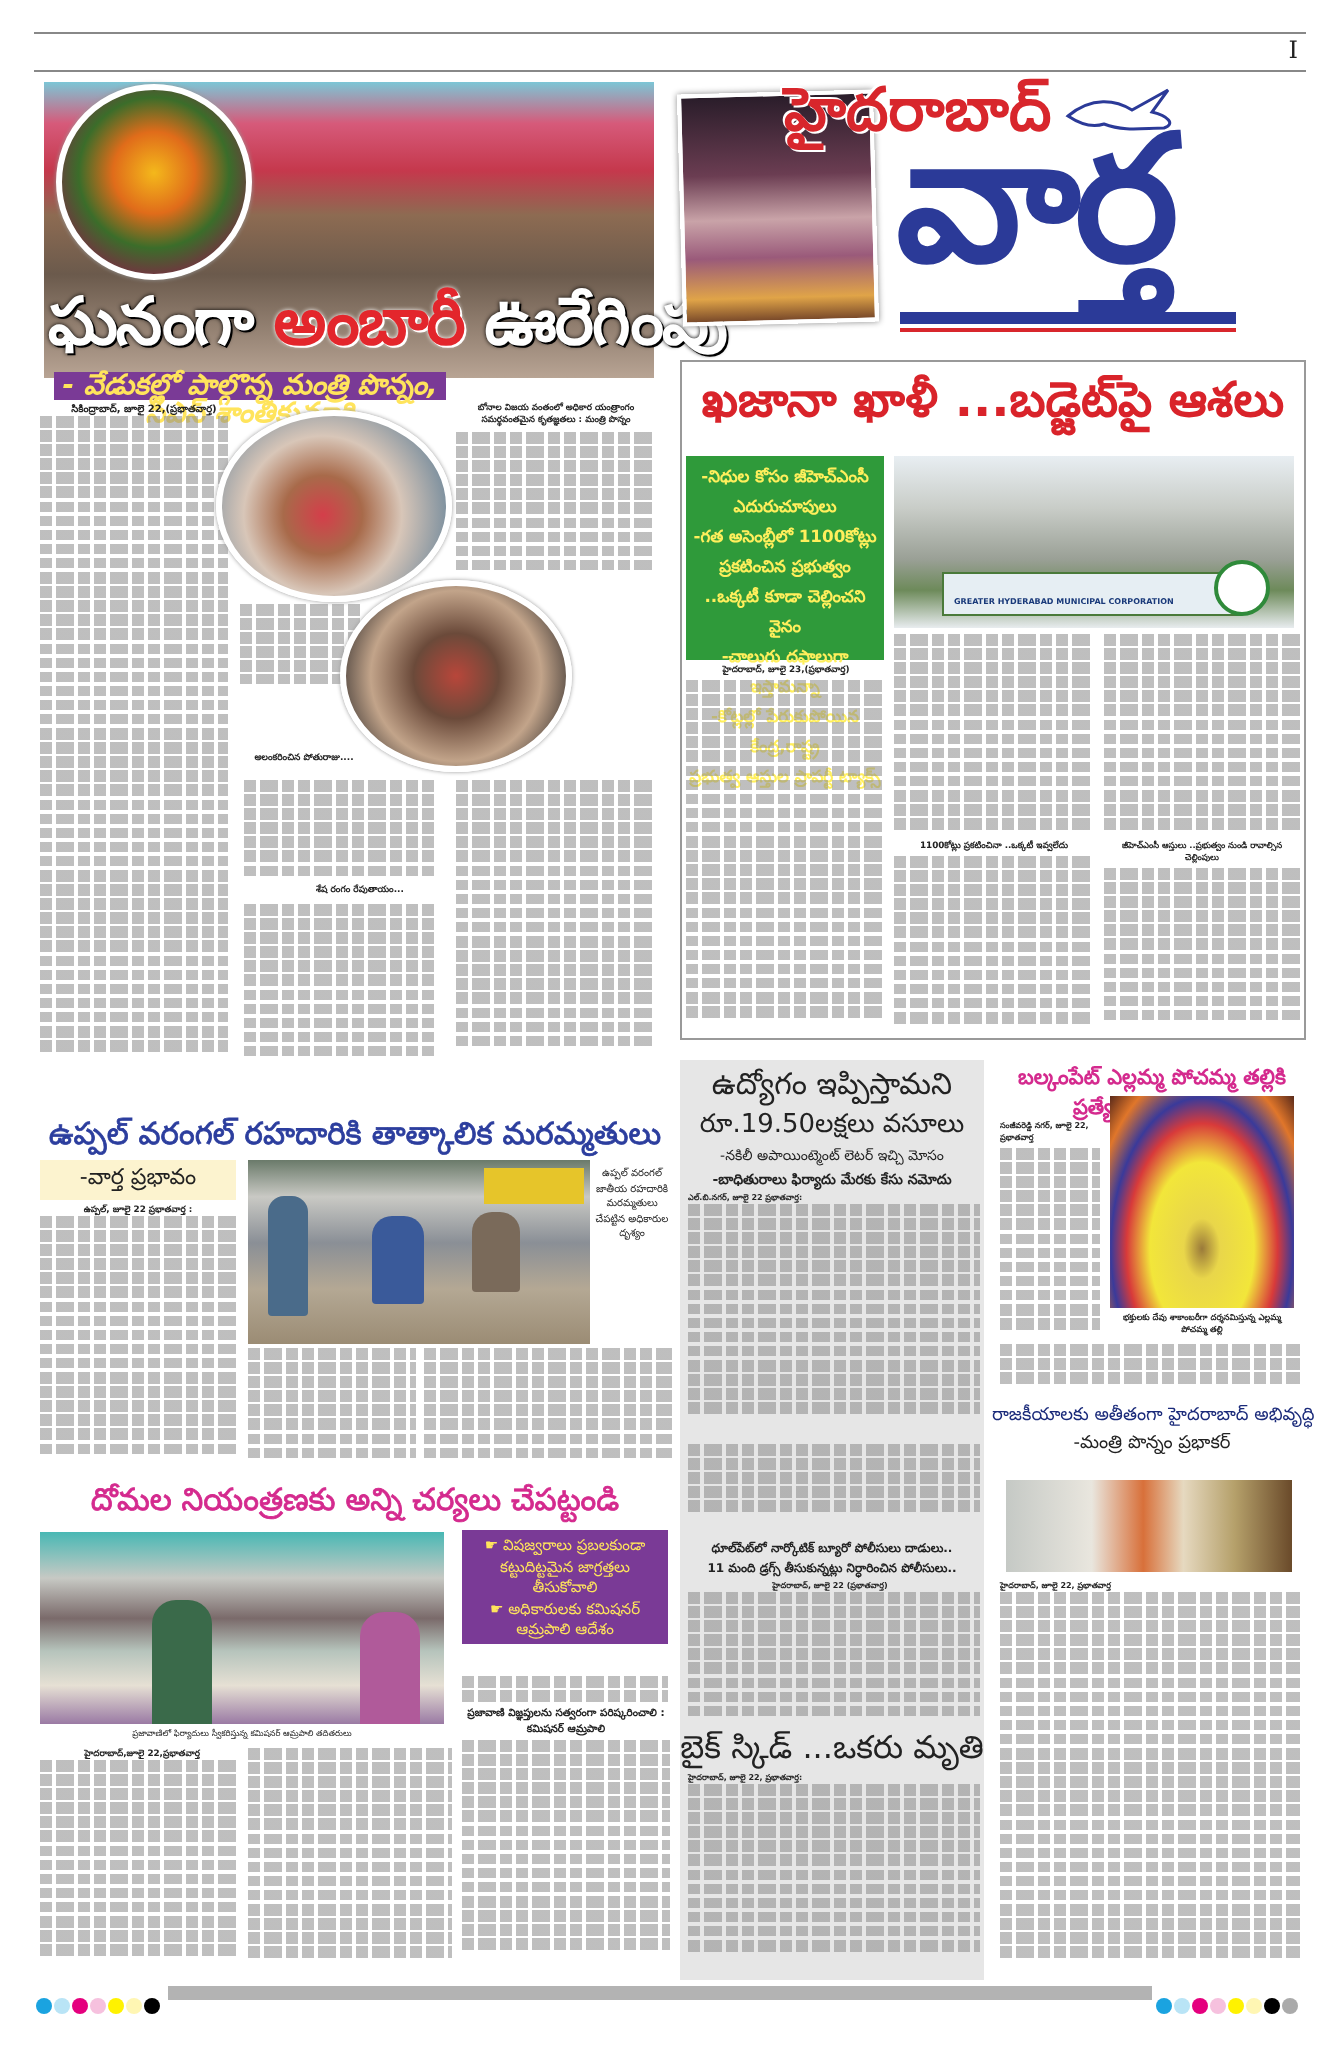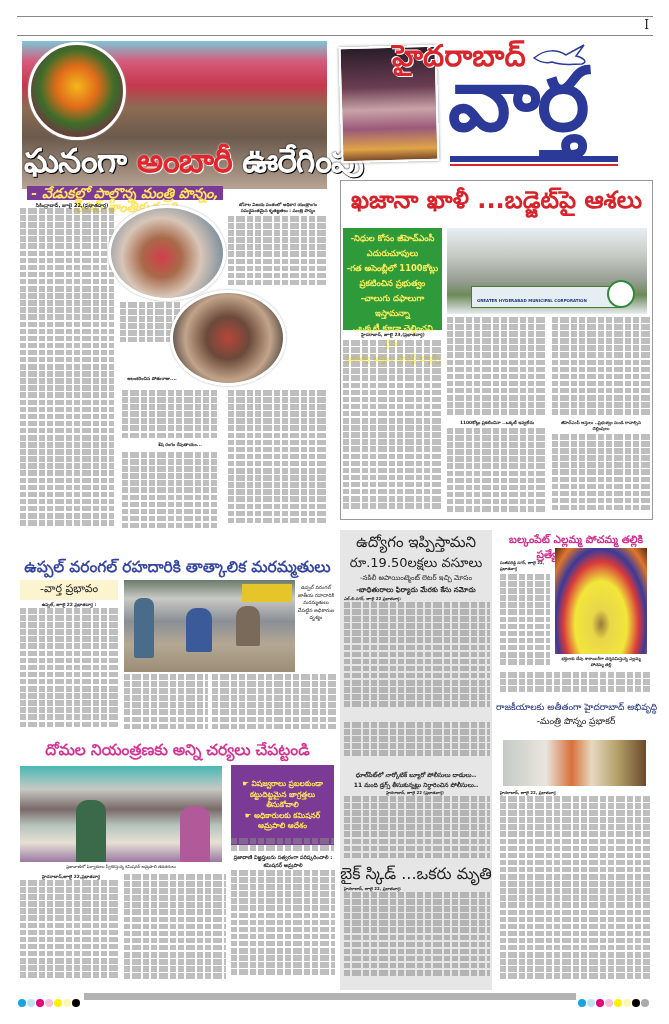--- a/index.html
+++ b/index.html
@@ -162,22 +162,23 @@
 <div class="abs" style="left:450px;top:156px;width:168px;height:6px;background:#2b3a98;"></div>
 <div class="abs" style="left:450px;top:164px;width:168px;height:2px;background:#d8262c;"></div>
 
 <div class="abs" style="left:340px;top:180px;width:313px;height:340px;border:1px solid #999;"></div>
 <div class="abs headline" style="left:342px;top:186px;width:309px;font-size:24px;color:#d9232a;">ఖజానా ఖాళీ ...బడ్జెట్‌పై ఆశలు</div>
 <div class="abs green-box" style="left:343px;top:228px;width:99px;height:102px;">
   <div>-నిధుల కోసం జీహెచ్ఎంసీ</div>
   <div>ఎదురుచూపులు</div>
   <div>-గత అసెంబ్లీలో 1100కోట్లు</div>
   <div>ప్రకటించిన ప్రభుత్వం</div>
+  <div>..ఒక్కటీ కూడా చెల్లించని వైనం</div>
   <div>-చాలుగు దఫాలుగా ఇస్తామన్నా</div>
-  <div>..ఒక్కటీ కూడా చెల్లించని వైనం</div>
+  <div>-కోట్లల్లో పేరుకుపోయిన కేంద్ర,రాష్ట్ర</div>
   <div>ప్రభుత్వ ఆస్తుల ప్రాపర్టీ ట్యాక్స్</div>
 </div>
 <div class="abs" style="left:447px;top:228px;width:200px;height:86px;background:linear-gradient(180deg,#e8eef2 0,#c9cdc8 30%,#9aa096 60%,#6d8a5a 78%,#e8ecef 100%);">
   <div style="position:absolute;left:24px;top:58px;width:150px;height:22px;background:#e6eef3;border:1px solid #4a7a3a;"></div>
   <div style="position:absolute;left:30px;top:70px;font-size:4px;font-weight:bold;color:#1a3a7a;white-space:nowrap;">GREATER HYDERABAD MUNICIPAL CORPORATION</div>
   <div style="position:absolute;left:160px;top:52px;width:28px;height:28px;border-radius:50%;border:2px solid #2f8a3a;background:#fff;"></div>
 </div>
 <div class="abs bold-sub" style="left:344px;top:332px;width:98px;font-size:4.4px;">హైదరాబాద్, జూలై 23,(ప్రభాతవార్త)</div>
 <div class="abs txt" style="left:343px;top:340px;width:100px;height:176px;">
     <span></span>
@@ -400,21 +401,21 @@
     <span></span>
     <span></span>
   </div>
 
 <div class="abs headline" style="left:20px;top:741px;width:315px;font-size:15.5px;font-weight:normal;color:#d42a8e;-webkit-text-stroke:.4px #d42a8e;">దోమల నియంత్రణకు అన్ని చర్యలు చేపట్టండి</div>
 <div class="abs" style="left:20px;top:766px;width:202px;height:96px;background:linear-gradient(180deg,#48b8b4 0,#c7c9c4 24%,#7a6a6a 45%,#b6c4bc 62%,#e6e0d4 80%,#9a7aa4 100%);">
   <div style="position:absolute;left:56px;top:34px;width:30px;height:62px;background:#3a6a4a;border-radius:12px 12px 0 0;"></div>
   <div style="position:absolute;left:160px;top:40px;width:30px;height:56px;background:#b05a9a;border-radius:12px 12px 0 0;"></div>
 </div>
 <div class="abs bold-sub" style="left:20px;top:864px;width:202px;font-size:4.2px;font-weight:normal;">ప్రజావాణిలో ఫిర్యాదులు స్వీకరిస్తున్న కమిషనర్ ఆమ్రపాలి తదితరులు</div>
-<div class="abs sub-purple" style="left:231px;top:765px;width:103px;height:80px;padding:14px 4px;font-size:7.5px;line-height:10.5px;font-weight:bold;">
+<div class="abs sub-purple" style="left:231px;top:765px;width:103px;height:57px;padding:3px 4px;font-size:7.5px;line-height:10.5px;font-weight:normal;">
   <div><span style="color:#ffe45c;">☛ </span><span>విషజ్వరాలు ప్రబలకుండా కట్టుదిట్టమైన జాగ్రత్తలు తీసుకోవాలి</span></div>
   <div><span style="color:#ffe45c;">☛ </span><span>అధికారులకు కమిషనర్ ఆమ్రపాలి ఆదేశం</span></div>
 </div>
 <div class="abs txt" style="left:231px;top:838px;width:103px;height:14px;">
     <span></span>
     <span></span>
   </div>
 <div class="abs bold-sub" style="left:231px;top:854px;width:104px;font-size:5.2px;line-height:7.5px;">ప్రజావాణి విజ్ఞప్తులను సత్వరంగా పరిష్కరించాలి : కమిషనర్ ఆమ్రపాలి</div>
 <div class="abs bold-sub" style="left:22px;top:874px;width:98px;font-size:4.4px;">హైదరాబాద్,జూలై 22,ప్రభాతవార్త</div>
 <div class="abs txt" style="left:20px;top:880px;width:100px;height:104px;">

